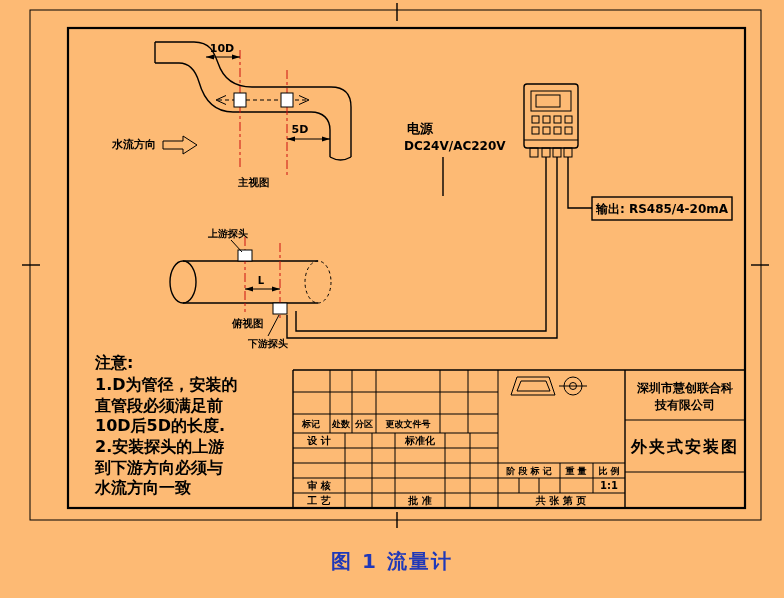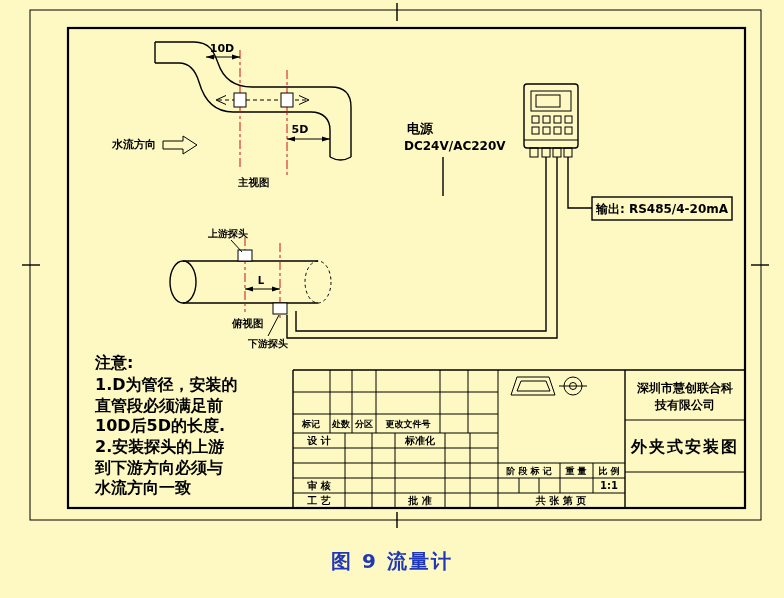--- a/index.html
+++ b/index.html
@@ -1,16 +1,16 @@
 <!DOCTYPE html>
 <html><head>
 <meta charset="utf-8">
 <style>
   html,body{margin:0;padding:0;background:#fff;}
-  .stage{position:relative;width:784px;height:598px;background:#fef9c3;overflow:hidden;
+  .stage{position:relative;width:784px;height:598px;background:#fdba74;overflow:hidden;
          font-family:"DejaVu Sans",sans-serif;}
   svg{display:block;}
   svg line, svg path, svg rect, svg ellipse, svg circle, svg polygon, svg polyline{
     stroke:#000;stroke-width:1;fill:none;}
   svg polygon.solid{fill:#000;stroke:none;}
   .thick{stroke-width:2.2;}
   .mid{stroke-width:1.4;}
   .cl{stroke:#cc1111;stroke-width:1;stroke-dasharray:9 3 3 3;}
   .dash{stroke-dasharray:4 3;}
   .dashe{stroke-dasharray:3 3;}
@@ -196,14 +196,14 @@
     <text x="609" y="474" font-size="9" class="b" text-anchor="middle">比 例</text>
     <text x="609" y="489" font-size="10" class="b" text-anchor="middle">1:1</text>
     <text x="561" y="504" font-size="10" class="b" text-anchor="middle">共    张    第    页</text>
 
     <text x="685" y="392" font-size="12" class="b" text-anchor="middle">深圳市慧创联合科</text>
     <text x="685" y="409" font-size="12" class="b" text-anchor="middle">技有限公司</text>
     <text x="685" y="452" font-size="16" class="b" text-anchor="middle" letter-spacing="2">外夹式安装图</text>
   </g>
 </svg>
 
-<div class="caption">图 9 流量计</div>
+<div class="caption">图 1 流量计</div>
 </div>
 
 </body></html>

